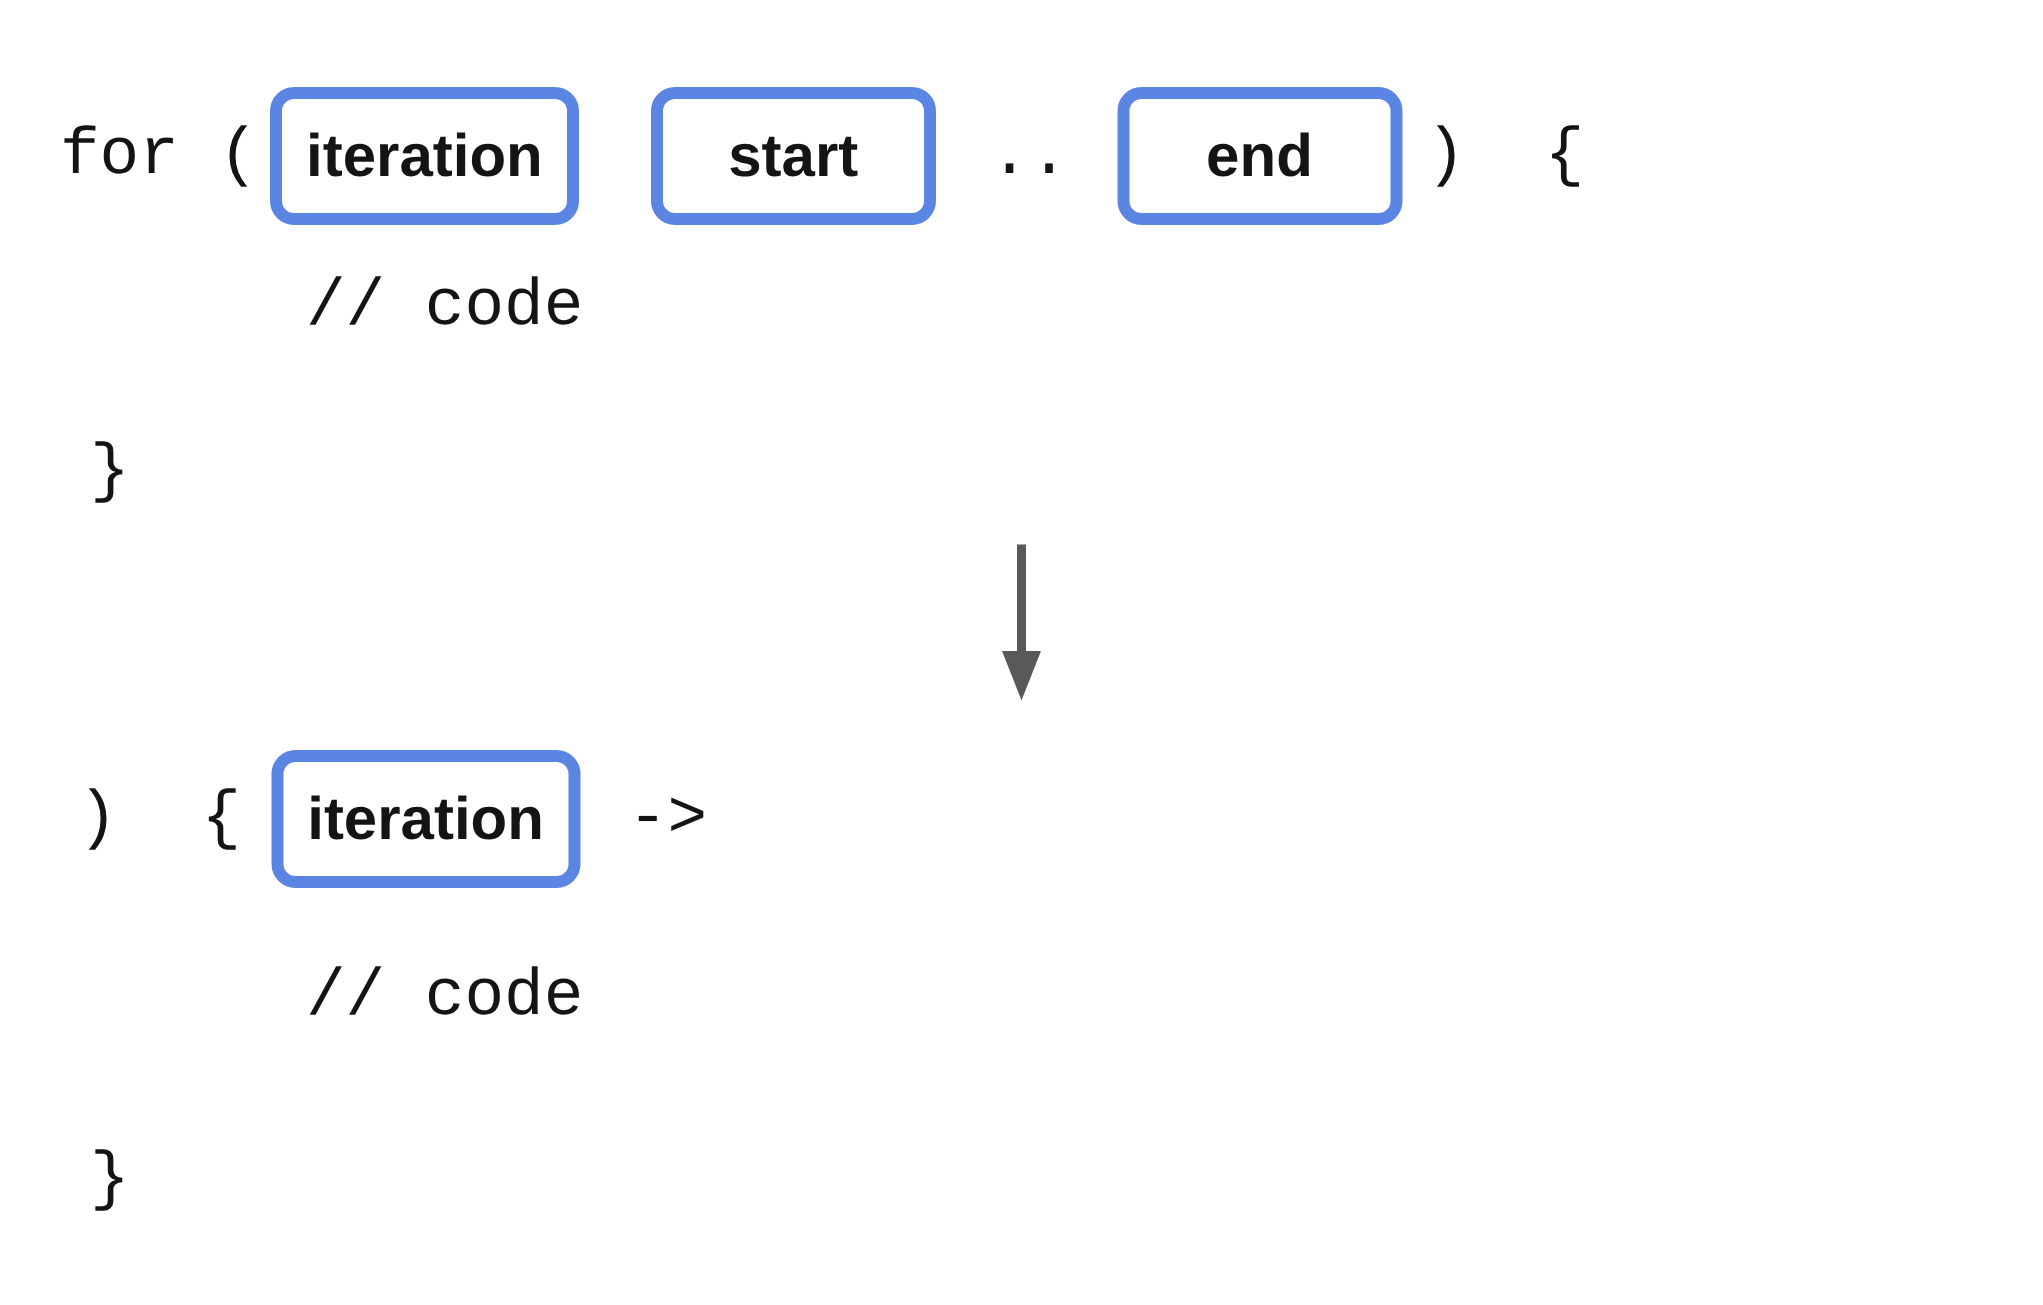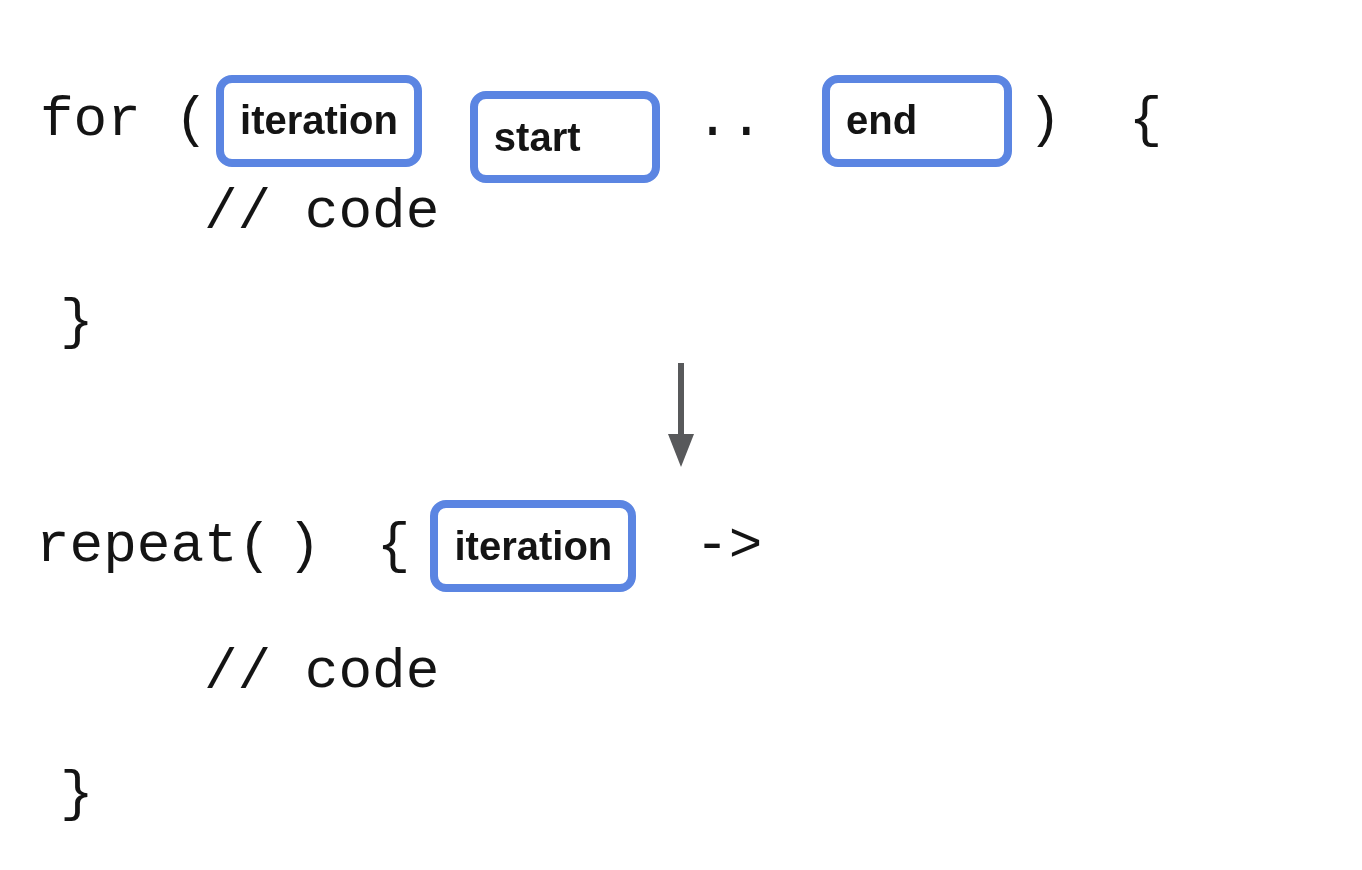--- a/index.html
+++ b/index.html
@@ -20,30 +20,30 @@
     font-family:"Liberation Sans", sans-serif;
   }
   .row{
     position:absolute;
     display:flex;
     align-items:center;
     white-space:pre;
   }
   .code{
     font-family:"Liberation Mono","DejaVu Sans Mono",monospace;
-    font-size:56px;
+    font-size:44px;
     font-weight:400;
     color:var(--code);
     white-space:pre;
     line-height:1.15;
   }
   .pill{
     display:inline-flex;
     align-items:center;
-    justify-content:flex-start;
+    justify-content:center;
     box-sizing:border-box;
     height:92px;
     min-width:190px;
     padding:0 16px;
     border:8px solid var(--pill-border);
     border-radius:16px;
     background:var(--pill-fill);
   }
   .pill .label{
     font-family:"Liberation Sans","DejaVu Sans",sans-serif;
@@ -51,22 +51,22 @@
     font-weight:700;
     color:var(--label);
     white-space:nowrap;
   }
   
   .ml8{margin-left:8px;}
   .ml16{margin-left:16px;}
   .ml18{margin-left:18px;}
   .ml20{margin-left:20px;}
   .ml36{margin-left:36px;}
-  .ml44{margin-left:59px;}
-  .ml48{margin-left:48px;margin-top:33px;}
+  .ml44{margin-left:32px;}
+  .ml48{margin-left:48px;}
   .ml56{margin-left:56px;}
   #row-for{top:58px;left:40px;}
   #row-for-body{top:180px;left:204px;}
   #row-for-close{top:290px;left:60px;}
   #arrow-wrap{position:absolute;top:362px;left:666px;width:30px;height:106px;}
   #row-repeat{top:500px;left:36px;}
   #row-repeat-body{top:640px;left:204px;}
   #row-repeat-close{top:762px;left:60px;}
 </style>
 </head>
@@ -98,21 +98,20 @@
   </div>
 
   <div id="arrow-wrap">
     <svg width="30" height="106" viewBox="0 0 30 106" aria-hidden="true">
       <line x1="15" y1="1" x2="15" y2="74" stroke="var(--arrow)" stroke-width="6"></line>
       <polygon points="2,72 28,72 15,105" fill="var(--arrow)"></polygon>
     </svg>
   </div>
 
   <div class="row" id="row-repeat">
-    <span class="code">repeat(</span>
     <span class="code ml16">)</span>
     <span class="code ml56">{</span>
     <span class="pill ml20">
       <span class="label">iteration</span>
     </span>
     <span class="code ml44">-&gt;</span>
   </div>
 
   <div class="row" id="row-repeat-body">
     <span class="code">// code</span>

